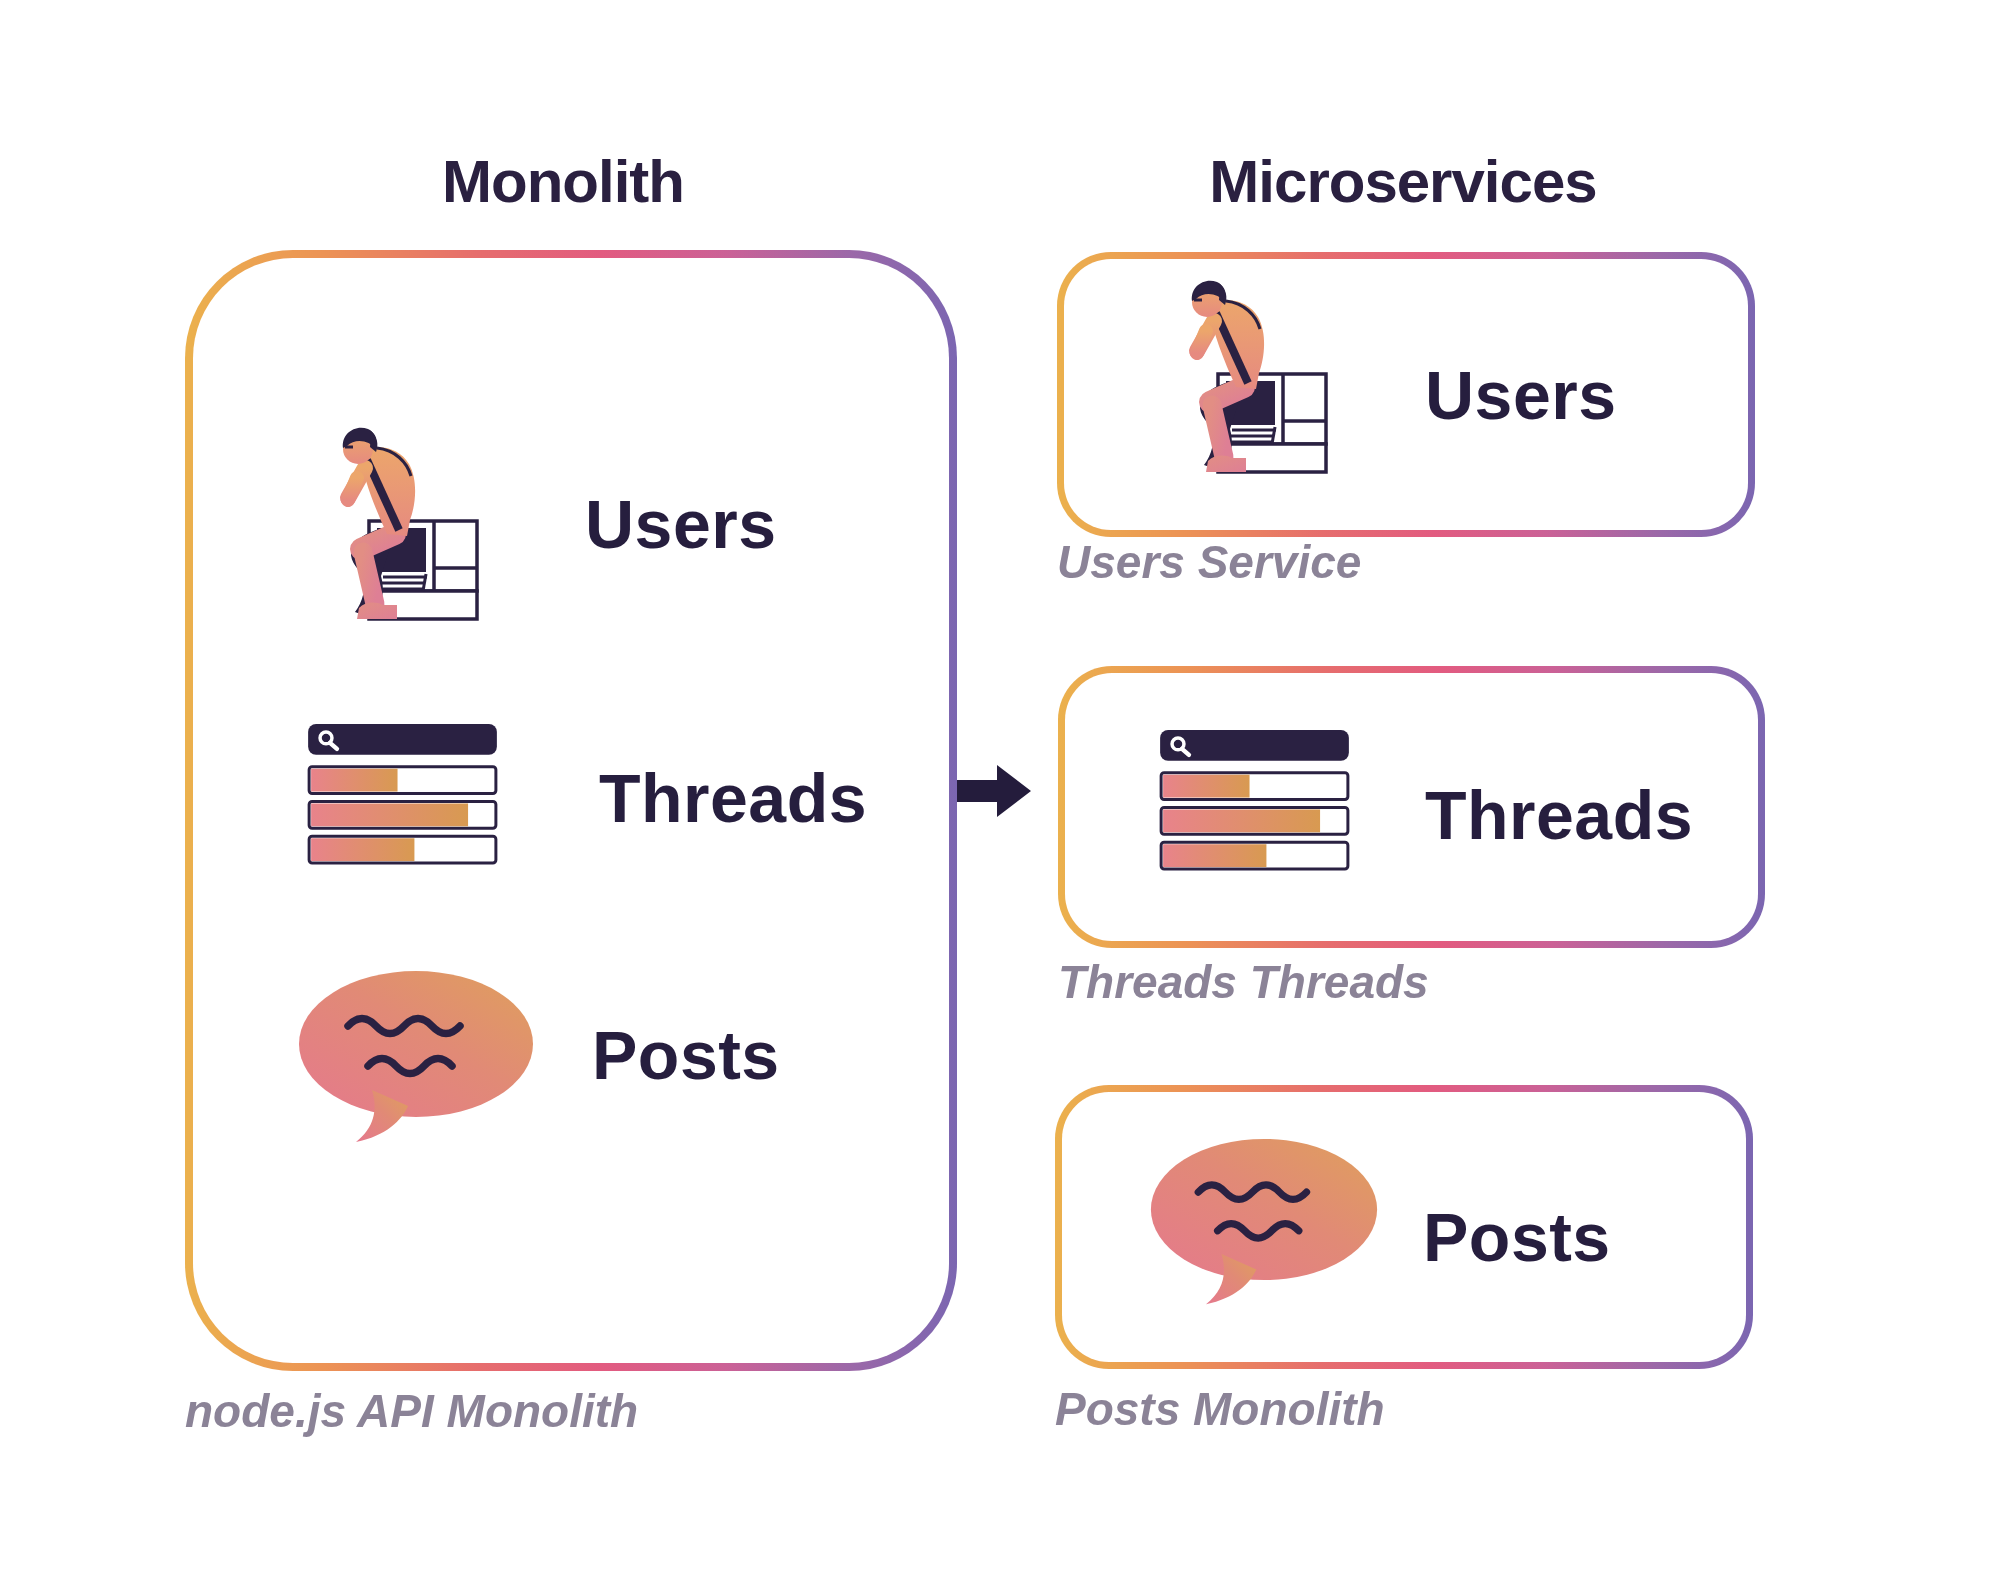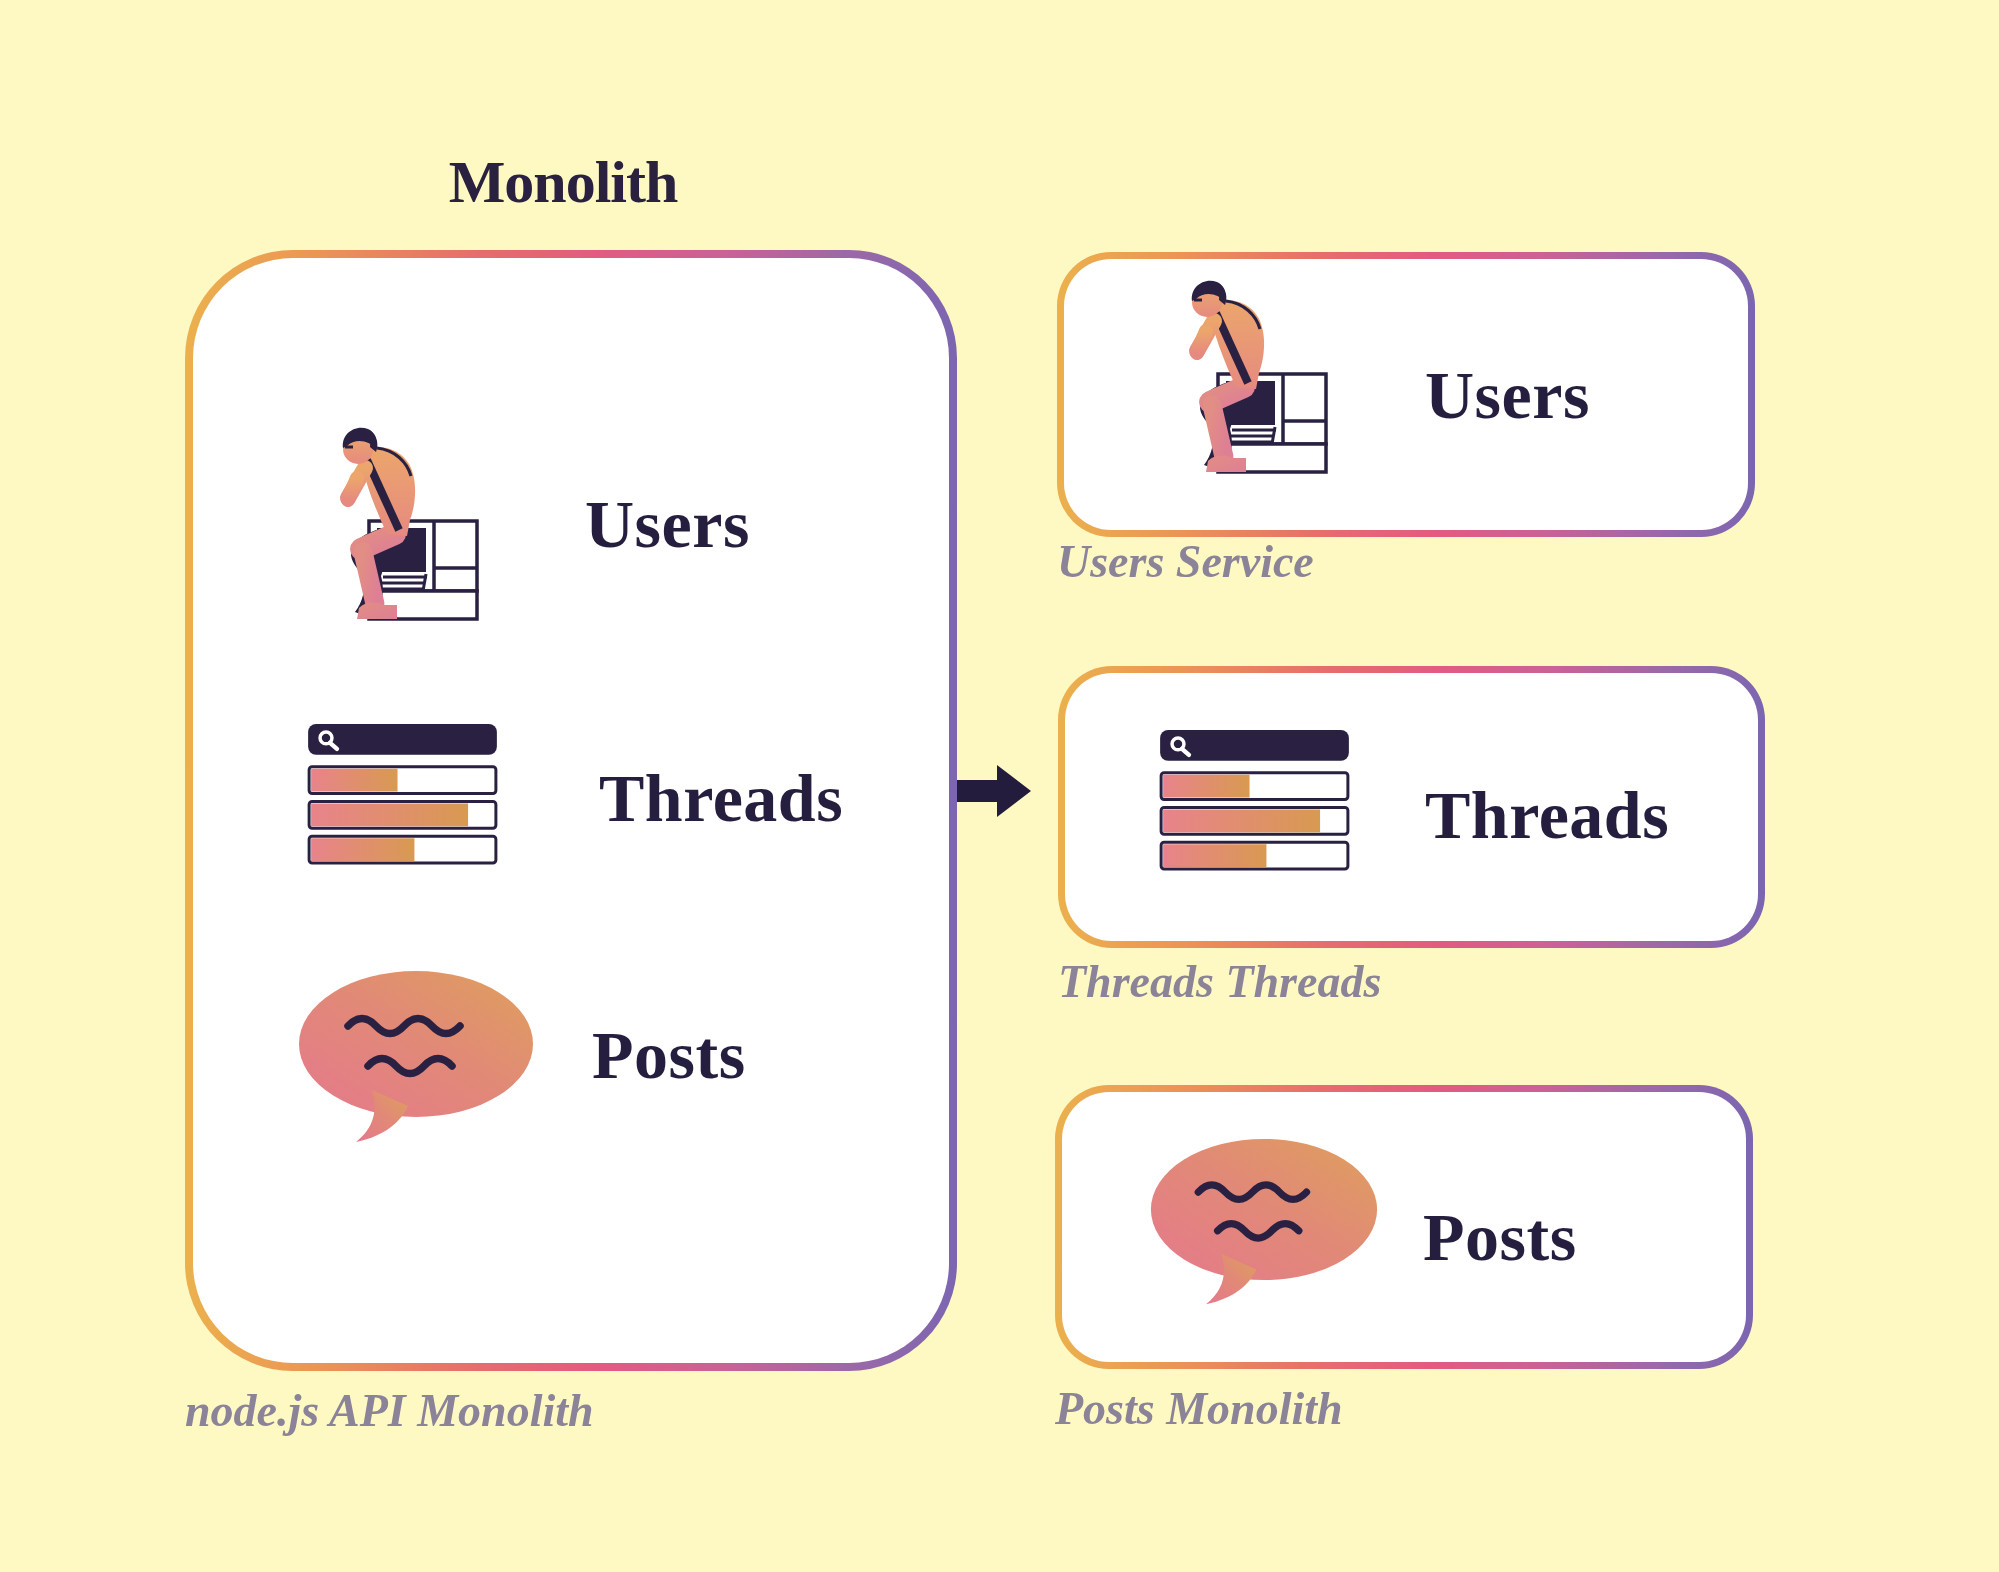--- a/index.html
+++ b/index.html
@@ -1,19 +1,19 @@
 <!DOCTYPE html>
 <html><head>
 <meta charset="utf-8">
 <style>
   html,body { margin:0; padding:0; background:#4c6670; }
   .stage {
     position:relative; width:1999px; height:1572px;
-    background:#fef9c3; overflow:hidden;
-    font-family:Liberation Serif, serif;
+    background:#ffffff; overflow:hidden;
+    font-family:Liberation Sans, sans-serif;
   }
   .title {
     position:absolute; top:152px; color:#2a2040;
     font-size:60px; font-weight:bold; text-align:center; line-height:1;
     letter-spacing:-1px;
   }
   .title-mono  { left:185px;  width:756px; }
   .title-micro { left:1057px; width:692px; }
 
   .card {
@@ -132,20 +132,21 @@
         <path d="M76,122 C82,142 78,160 60,174 C90,168 106,152 112,138 Z" fill="url(#gbubble)"></path>
         <g fill="none" stroke="#2a2142" stroke-width="7.5" stroke-linecap="round">
           <path d="M52,58 q14,-15 28,0 t28,0 t28,0 t28,0"></path>
           <path d="M72,98 q14,-15 28,0 t28,0 t28,0"></path>
         </g>
       </symbol>
     </defs>
   </svg>
 
   <div class="title title-mono">Monolith</div>
+  <div class="title title-micro">Microservices</div>
 
   <div class="card monolith-card"></div>
   <svg class="icon ic-thinker-mono" viewBox="0 0 170 210">
       <use href="#sym-thinker"></use>
     </svg>
   <div class="ilabel lbl-users-mono">Users</div>
   <svg class="icon ic-threads-mono" viewBox="0 0 195 153">
       <use href="#sym-threads"></use>
     </svg>
   <div class="ilabel lbl-threads-mono">Threads</div>

